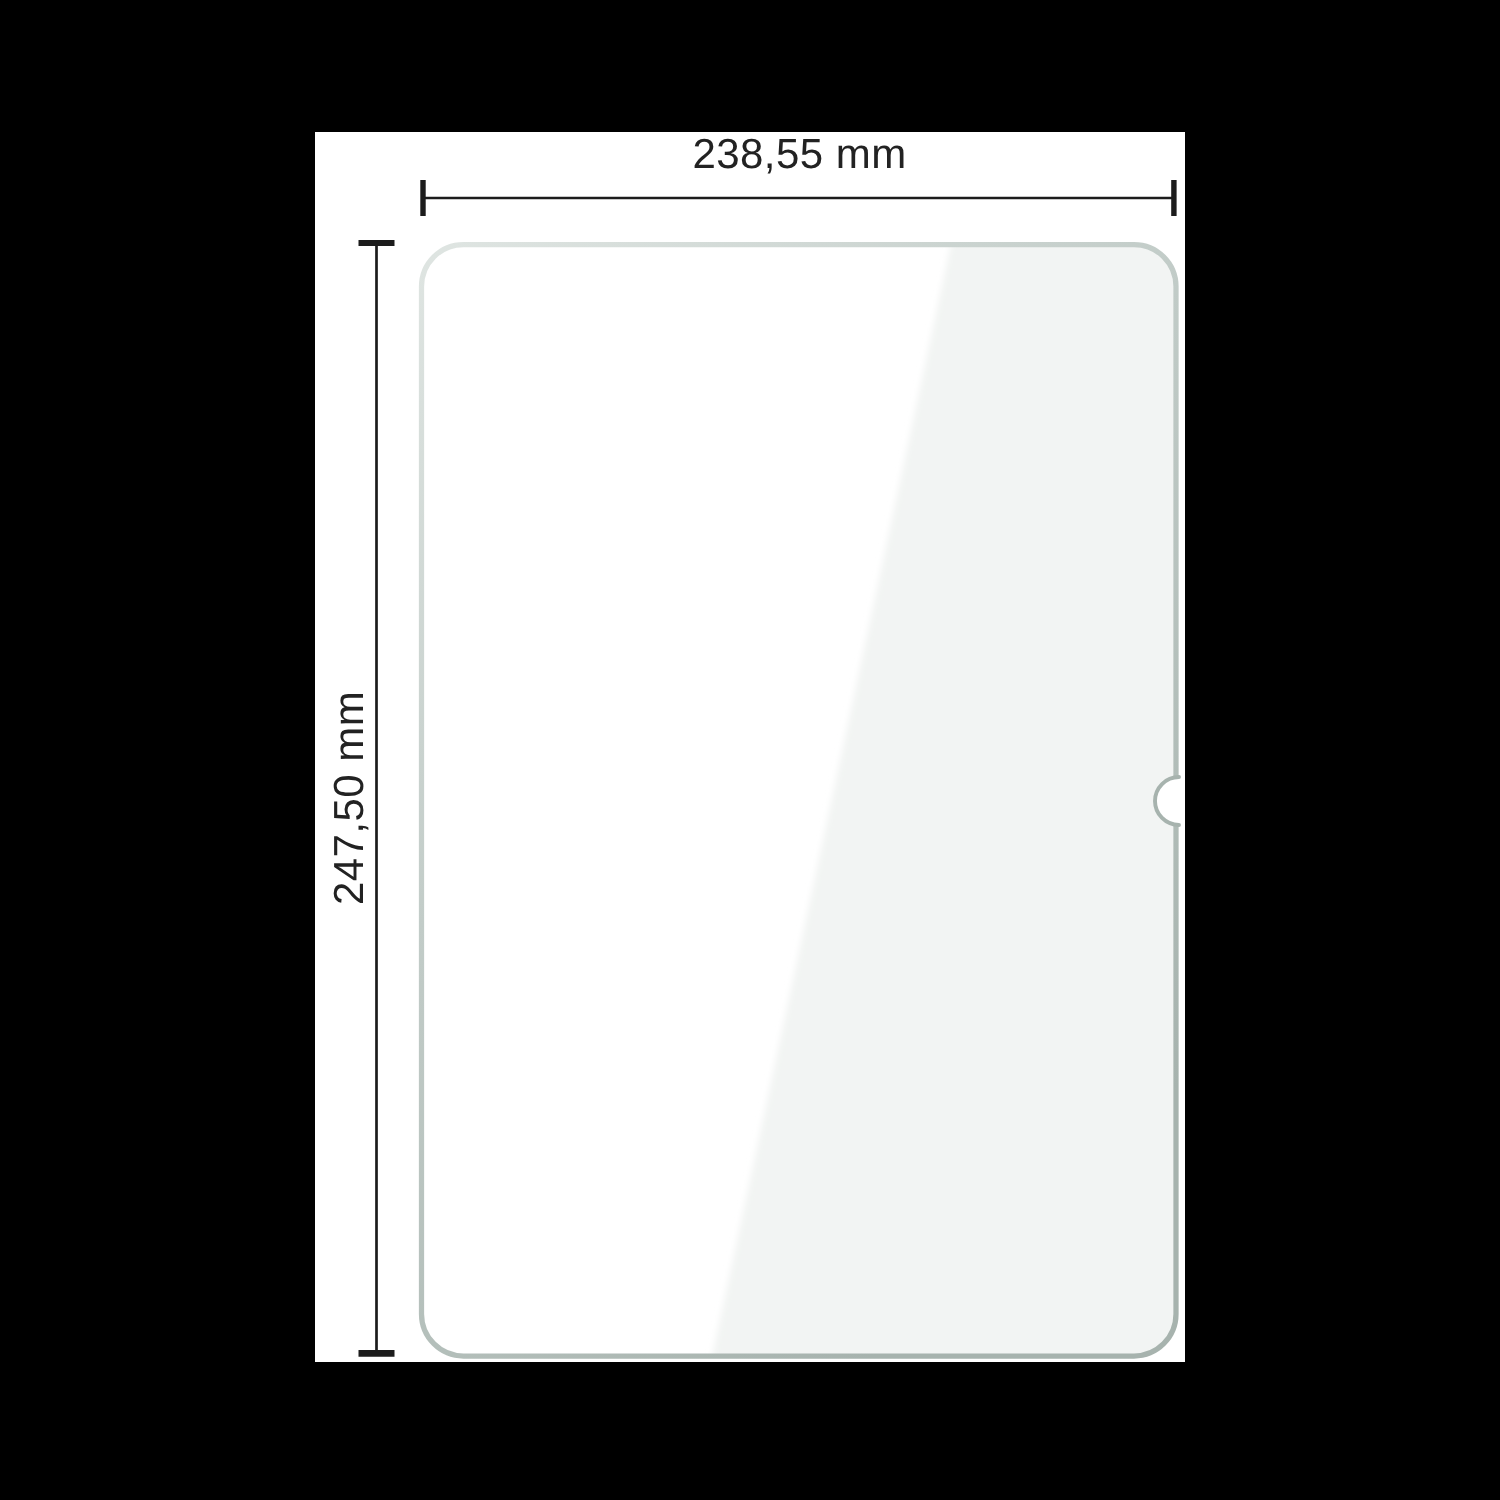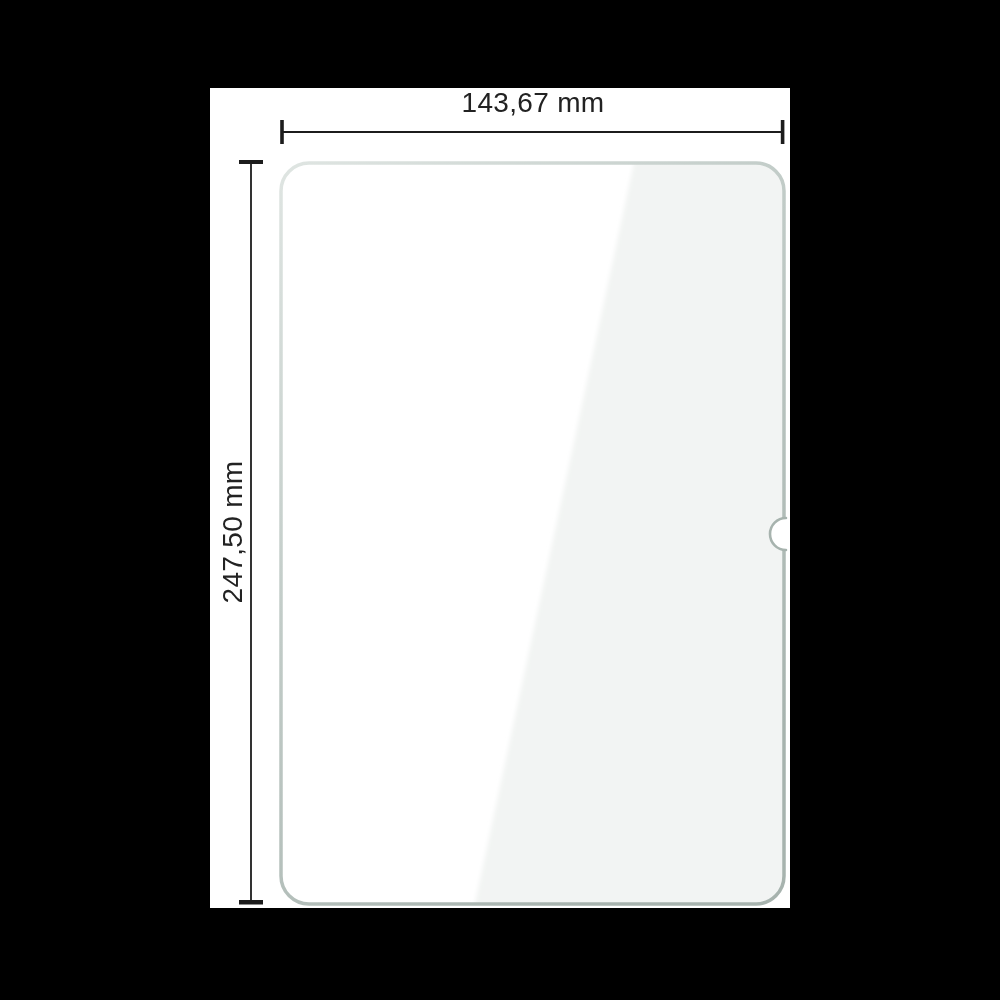--- a/index.html
+++ b/index.html
@@ -89,18 +89,18 @@
         <rect x="570.8" y="32" width="3.6" height="24" style="fill: var(--dimension-line, #1c1c1c)"></rect>
       </g>
 
       <g>
         <line x1="41" y1="74" x2="41" y2="816" stroke-width="1.8" style="stroke: var(--dimension-line, #1c1c1c)"></line>
         <rect x="29" y="72" width="24" height="4" style="fill: var(--dimension-line, #1c1c1c)"></rect>
         <rect x="29" y="812" width="24" height="4.5" style="fill: var(--dimension-line, #1c1c1c)"></rect>
       </g>
     </svg>
 
-    <div class="dim-label width-label">143,67 mm</div>
+    <div class="dim-label width-label">238,55 mm</div>
 
     <div class="dim-label height-label">247,50 mm</div>
 
   </div>
 </div>
 
 </body></html>

